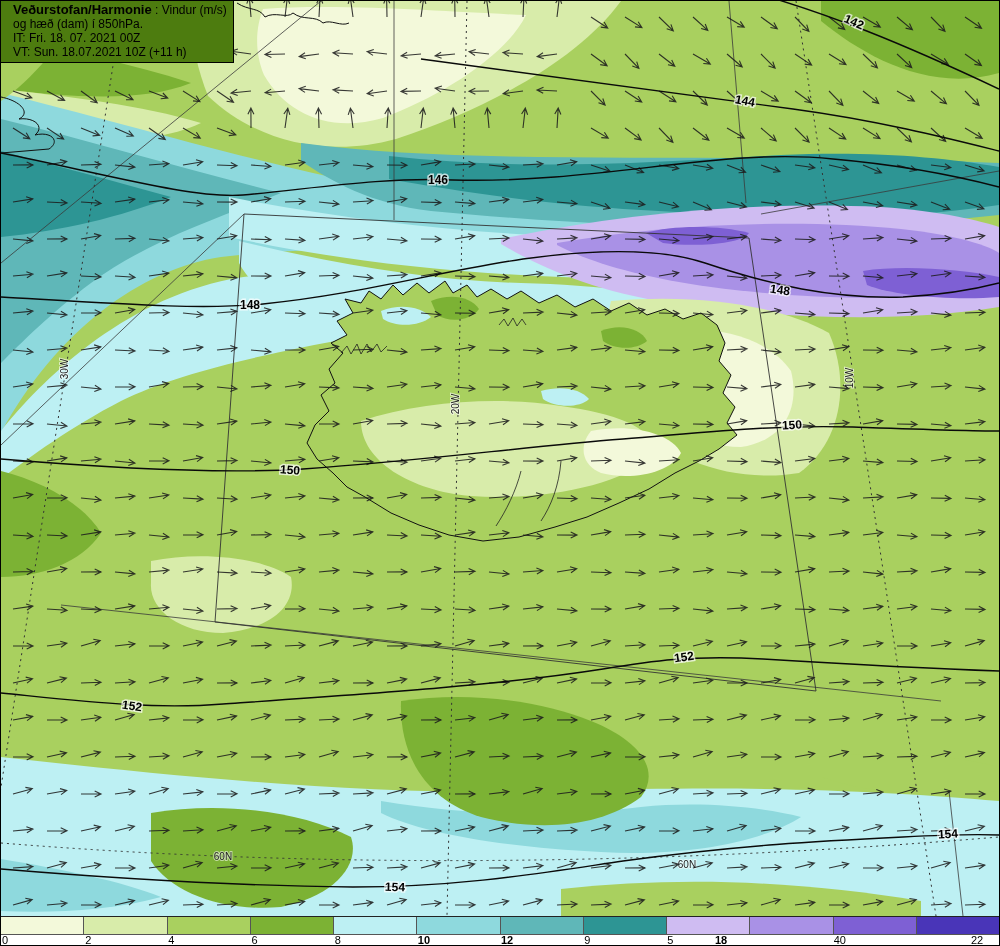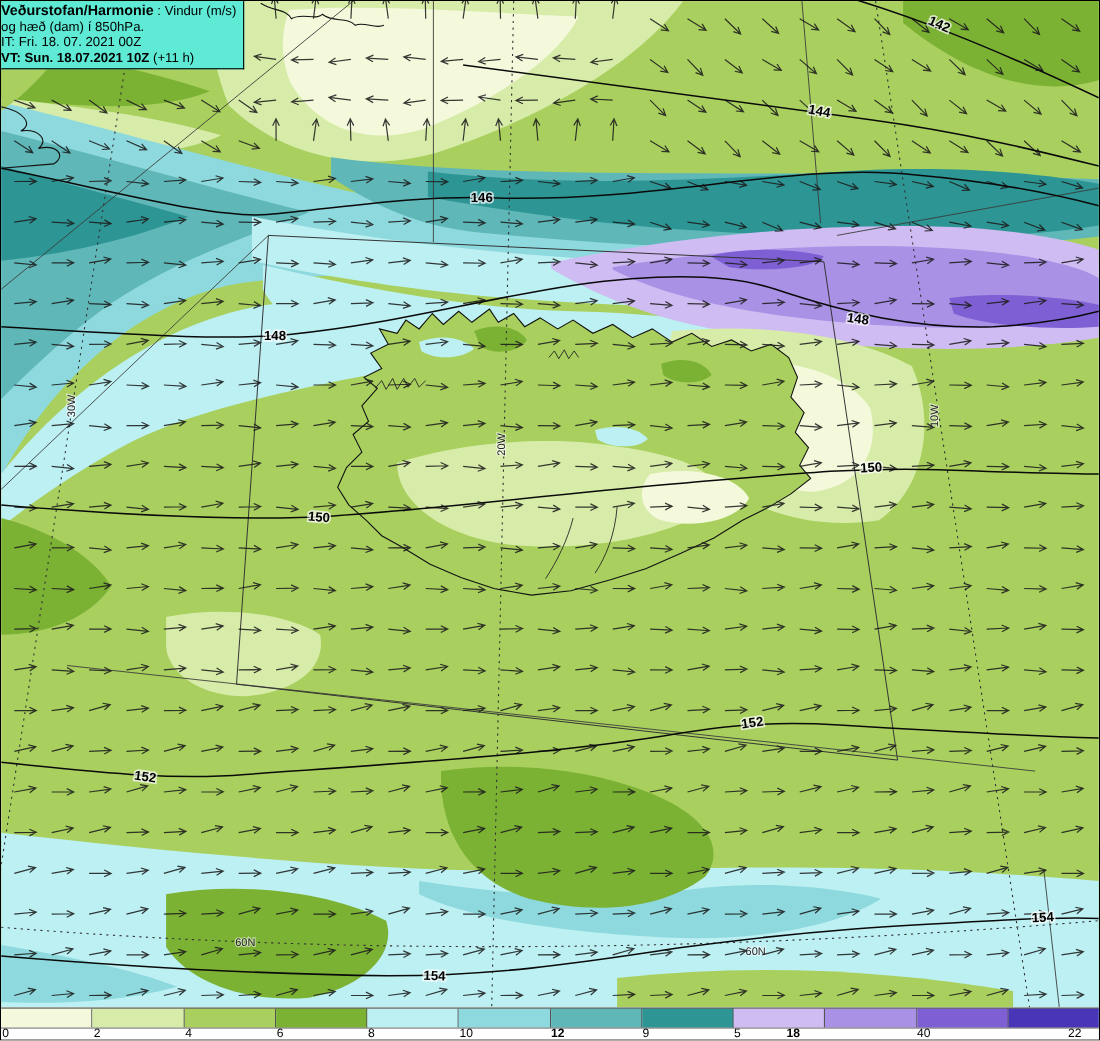--- a/index.html
+++ b/index.html
@@ -1,25 +1,25 @@
 <!DOCTYPE html>
 <html><head>
 <meta charset="utf-8">
 <style>
   html,body{margin:0;padding:0;background:#fff;font-family:"Liberation Sans",sans-serif;}
   .frame{position:relative;width:998px;height:944px;border:1px solid #000;overflow:hidden;background:#fff;}
   .map-wrap{position:absolute;top:0;left:0;width:998px;height:915px;overflow:hidden;}
   svg{display:block;}
   .title-box{
-    position:absolute;top:0;left:0;z-index:20;background:#5eead4;
+    position:absolute;top:0;left:0;z-index:20;background:#4d7c0f;
     border-right:1.5px solid #000;border-bottom:1.5px solid #000;
-    padding:2px 6px 3px 0;font-size:12px;line-height:14px;color:#000;max-width:260px;
+    padding:2px 6px 3px 12px;font-size:12px;line-height:14px;color:#000;max-width:260px;
   }
   .title-box .b{font-weight:bold;font-size:13px;}
-  .title-box .b2{font-weight:bold;}
+  .title-box .b2{font-weight:normal;}
   .cbar{position:absolute;left:0;top:915px;width:998px;height:29px;background:#fff;z-index:15;}
   .cbar .cells{display:flex;height:17px;border-top:1px solid #222;border-bottom:1px solid #555;}
   .cbar .cell{flex:1 1 auto;border-right:1px solid #555;}
   .cbar .cell:last-child{border-right:none;}
   .cbar .ticks{position:relative;height:12px;font-size:11px;color:#000;}
   .cbar .tick{position:absolute;top:-1px;}
 </style>
 </head>
 <body>
 
@@ -839,21 +839,21 @@
         <div class="cell" style="background: rgb(169, 145, 230);"></div>
         <div class="cell" style="background: rgb(126, 96, 212);"></div>
         <div class="cell" style="background: rgb(73, 53, 184);"></div>
       </div>
     <div class="ticks" id="cbar-ticks">
         <span class="tick" style="left: 1px;">0</span>
         <span class="tick" style="left: 84.1667px;">2</span>
         <span class="tick" style="left: 167.333px;">4</span>
         <span class="tick" style="left: 250.5px;">6</span>
         <span class="tick" style="left: 333.667px;">8</span>
-        <span class="tick" style="left: 416.833px;">10</span>
+        <span class="tick" style="left: 416.833px; font-weight: bold;">10</span>
         <span class="tick" style="left: 500px; font-weight: bold;">12</span>
         <span class="tick" style="left: 583.167px;">9</span>
         <span class="tick" style="left: 666.333px;">5</span>
         <span class="tick" style="left: 714px; font-weight: bold;">18</span>
         <span class="tick" style="left: 832.667px;">40</span>
         <span class="tick" style="left: 970px;">22</span>
       </div>
   </div>
 </div>
 

